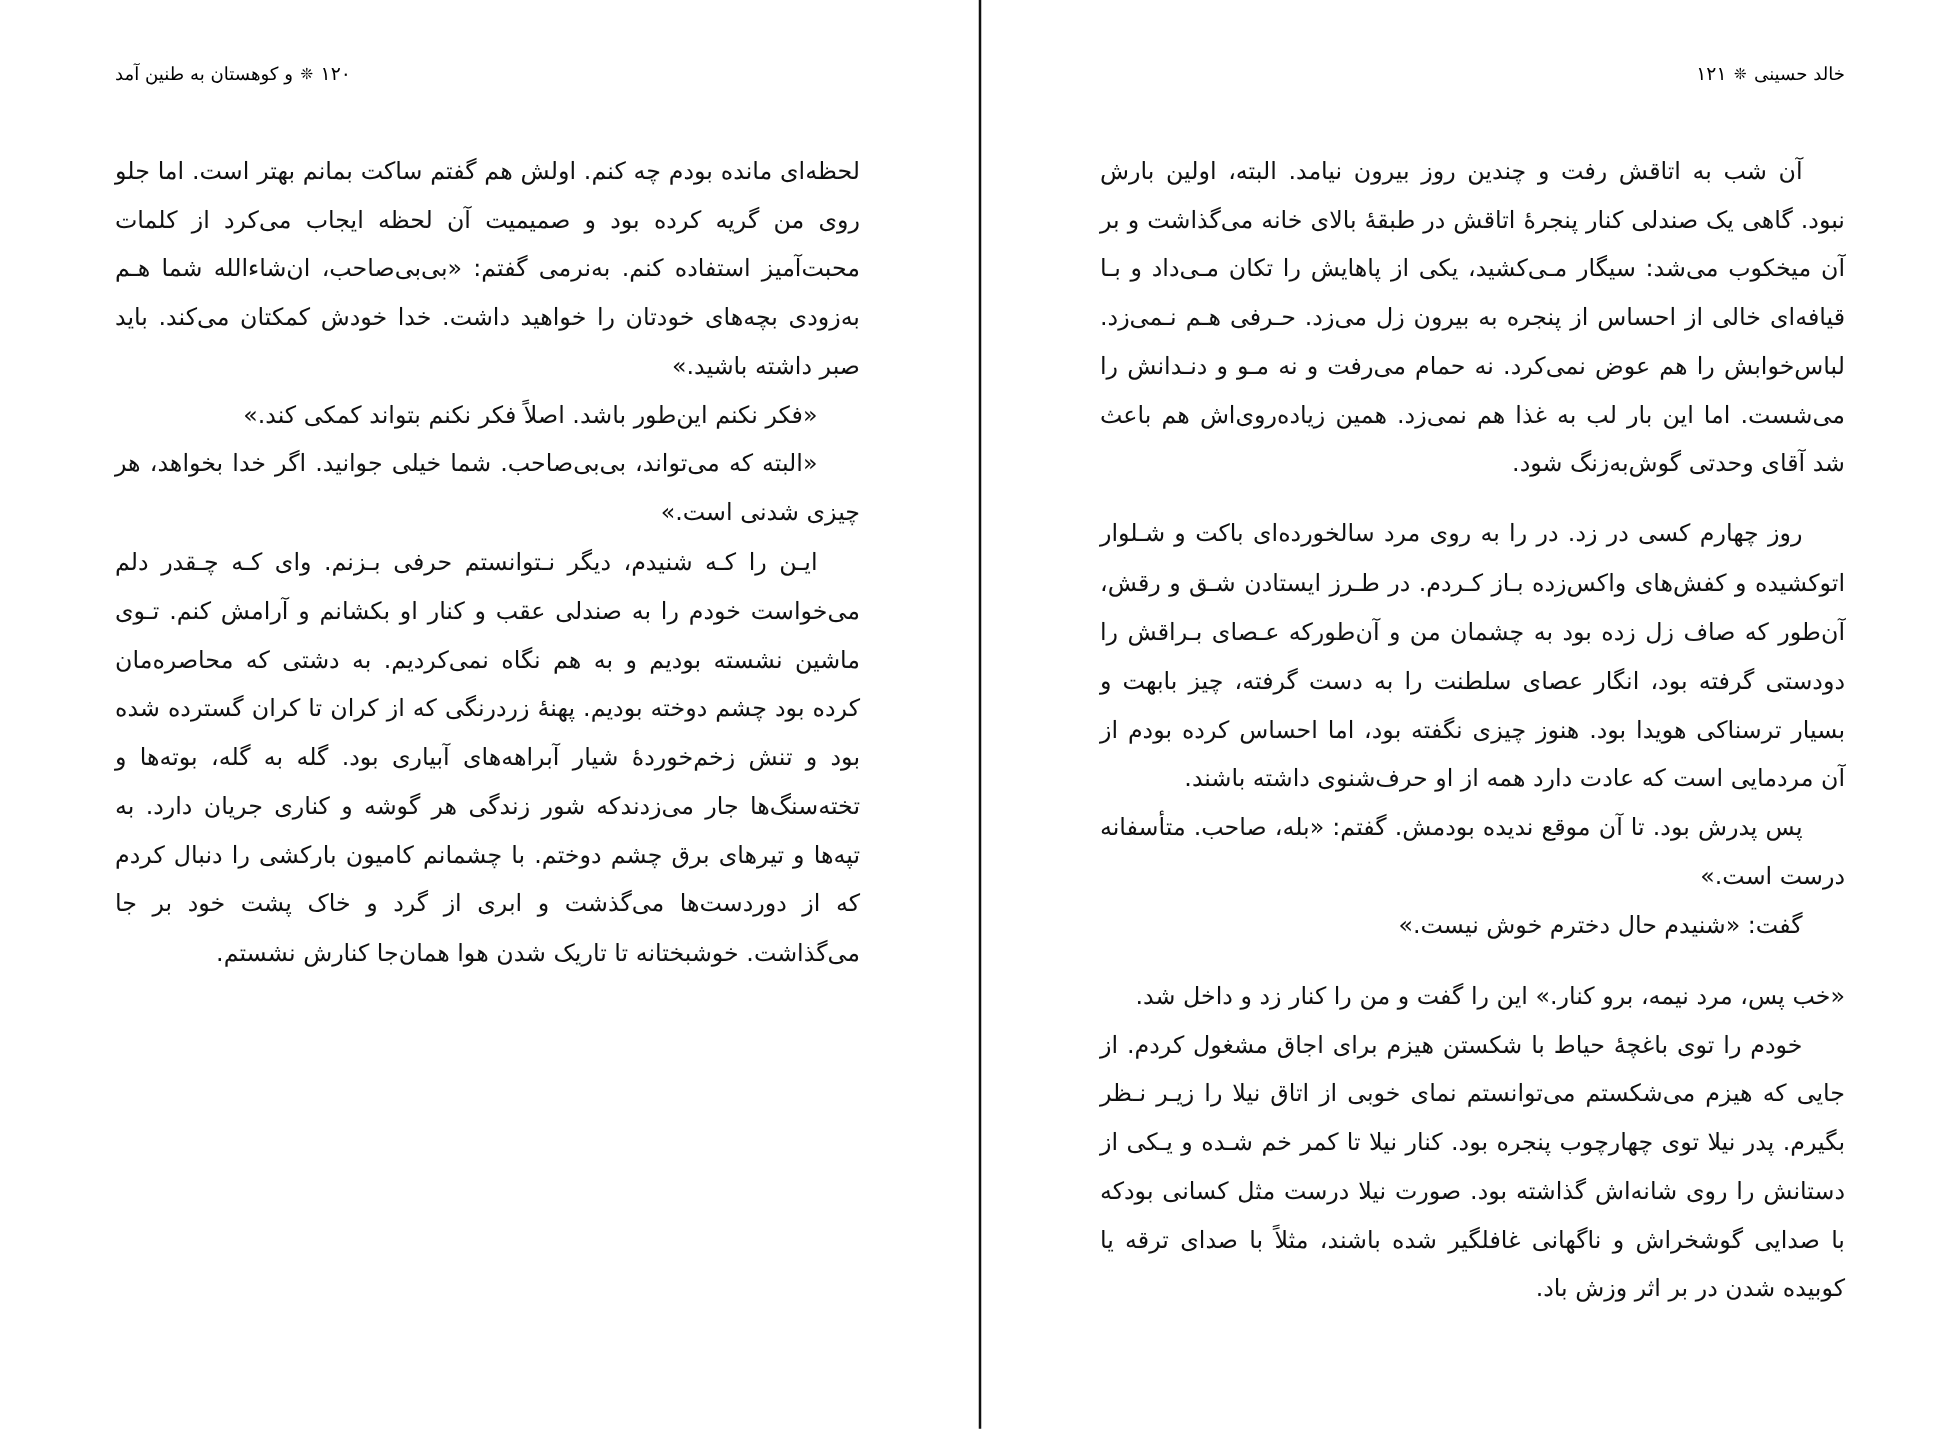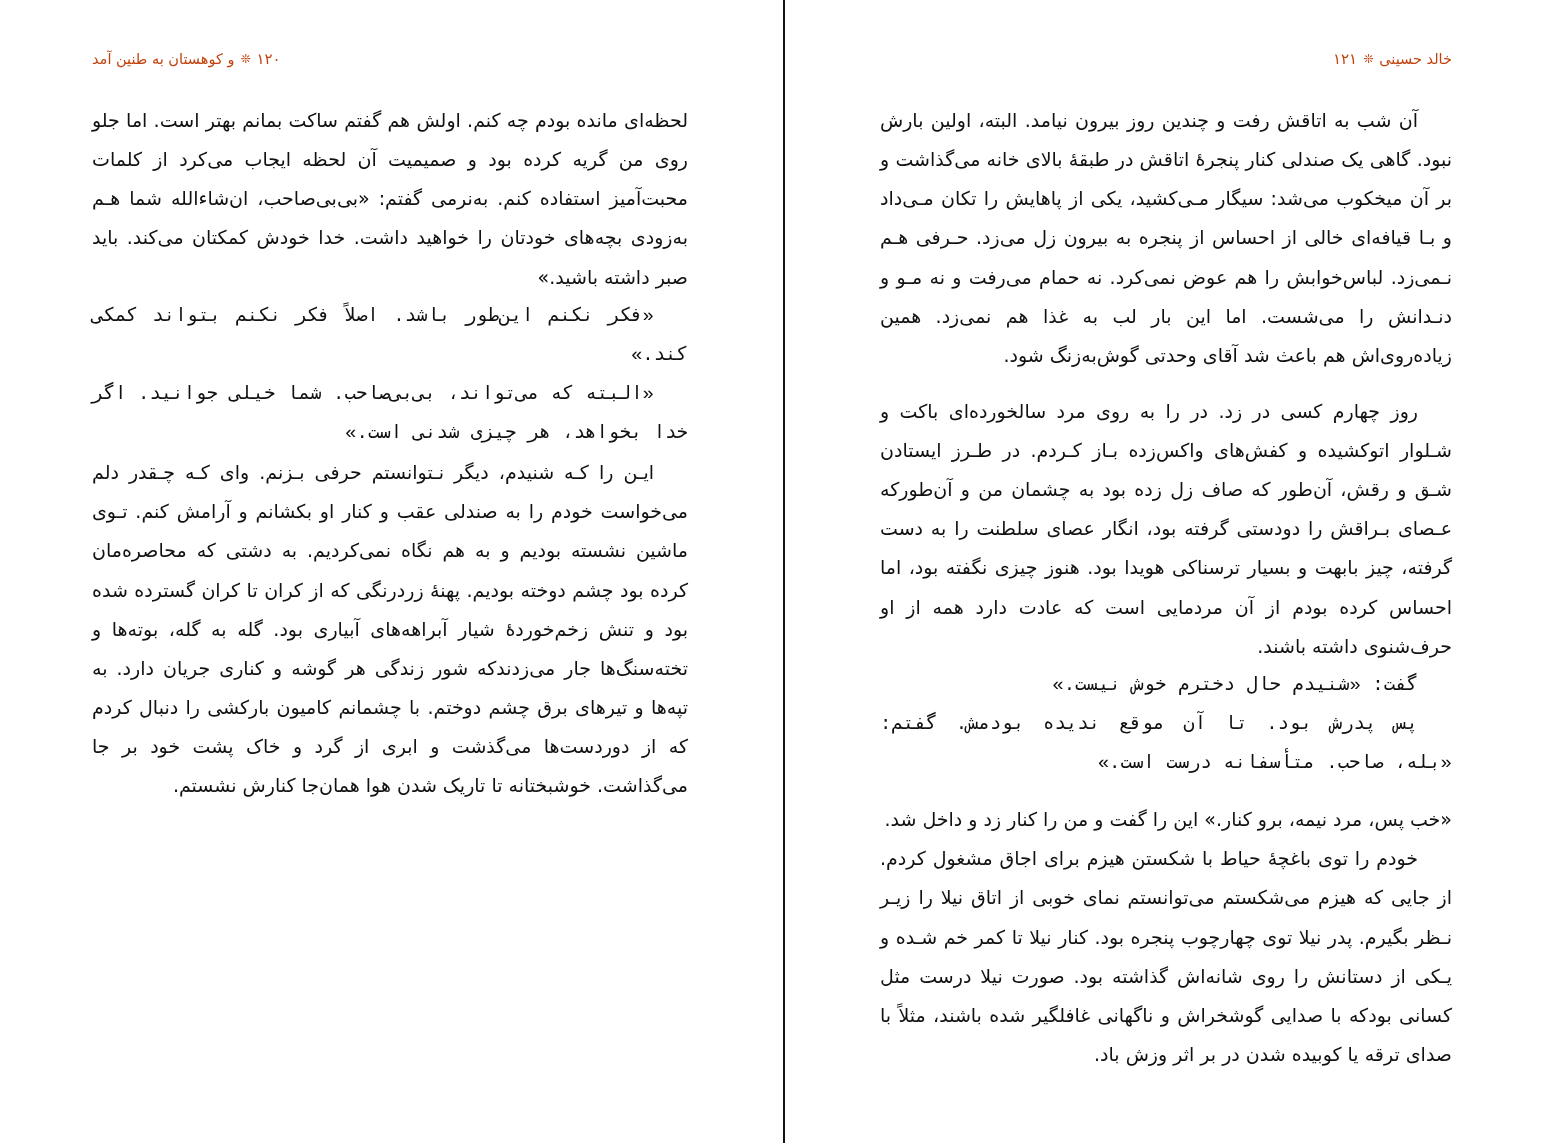--- a/index.html
+++ b/index.html
@@ -31,38 +31,38 @@
     flex: 0 0 784px;
     width: 784px;
     padding: 52px 0 40px 0;
   }
   .page-left {
     padding-left: 92px;
     padding-right: 96px;
   }
   .page-right {
     padding-left: 96px;
-    padding-right: 116px;
+    padding-right: 92px;
   }
   .gutter {
     position: absolute;
     top: 0;
     left: 783px;
     width: 2px;
     height: 1143px;
     background: #111111;
   }
   .runhead {
     direction: rtl;
     font-size: 14.5px;
     line-height: 1;
     letter-spacing: 0;
-    margin-bottom: 34px;
+    margin-bottom: 50px;
     white-space: nowrap;
-    color: #c2410c;
+    color: #000000;
   }
   .runhead.right-page {
     text-align: right;
   }
   .runhead.left-page {
     text-align: left;
   }
   .runhead .folio {
     font-size: 15px;
   }
@@ -87,37 +87,36 @@
     text-indent: 34px;
   }
   .body p.noindent {
     text-indent: 0;
   }
   .body p.gap-before {
     margin-top: 17px;
   }
   .body p.dialog {
     text-indent: 34px;
-    font-family: Liberation Mono, monospace;
   }
 </style>
 </head>
 <body>
 
 <div class="spread">
 
   <div class="page page-right">
     <div class="runhead right-page">
       <span class="title">خالد حسینی</span><span class="orn">❊</span><span class="folio">۱۲۱</span>
     </div>
     <div class="body">
       <p>آن شب به اتاقش رفت و چندین روز بیرون نیامد. البته، اولین بارش نبود. گاهی یک صندلی کنار پنجرهٔ اتاقش در طبقهٔ بالای خانه می‌گذاشت و بر آن میخکوب می‌شد: سیگار مـی‌کشید، یکی از پاهایش را تکان مـی‌داد و بـا قیافه‌ای خالی از احساس از پنجره به بیرون زل می‌زد. حـرفی هـم نـمی‌زد. لباس‌خوابش را هم عوض نمی‌کرد. نه حمام می‌رفت و نه مـو و دنـدانش را می‌شست. اما این بار لب به غذا هم نمی‌زد. همین زیاده‌روی‌اش هم باعث شد آقای وحدتی گوش‌به‌زنگ شود.</p>
       <p class="gap-before">روز چهارم کسی در زد. در را به روی مرد سالخورده‌ای باکت و شـلوار اتوکشیده و کفش‌های واکس‌زده بـاز کـردم. در طـرز ایستادن شـق و رقش، آن‌طور که صاف زل زده بود به چشمان من و آن‌طورکه عـصای بـراقش را دودستی گرفته بود، انگار عصای سلطنت را به دست گرفته، چیز بابهت و بسیار ترسناکی هویدا بود. هنوز چیزی نگفته بود، اما احساس کرده بودم از آن مردمایی است که عادت دارد همه از او حرف‌شنوی داشته باشند.</p>
+      <p class="dialog">پس پدرش بود. تا آن موقع ندیده بودمش. گفتم: «بله، صاحب. متأسفانه درست است.»</p>
       <p class="dialog">گفت: «شنیدم حال دخترم خوش نیست.»</p>
-      <p class="dialog">پس پدرش بود. تا آن موقع ندیده بودمش. گفتم: «بله، صاحب. متأسفانه درست است.»</p>
       <p class="gap-before noindent">«خب پس، مرد نیمه، برو کنار.» این را گفت و من را کنار زد و داخل شد.</p>
       <p>خودم را توی باغچهٔ حیاط با شکستن هیزم برای اجاق مشغول کردم. از جایی که هیزم می‌شکستم می‌توانستم نمای خوبی از اتاق نیلا را زیـر نـظر بگیرم. پدر نیلا توی چهارچوب پنجره بود. کنار نیلا تا کمر خم شـده و یـکی از دستانش را روی شانه‌اش گذاشته بود. صورت نیلا درست مثل کسانی بودکه با صدایی گوشخراش و ناگهانی غافلگیر شده باشند، مثلاً با صدای ترقه یا کوبیده شدن در بر اثر وزش باد.</p>
     </div>
   </div>
 
   <div class="gutter"></div>
 
   <div class="page page-left">
     <div class="runhead left-page">
       <span class="folio">۱۲۰</span><span class="orn">❊</span><span class="title">و کوهستان به طنین آمد</span>

